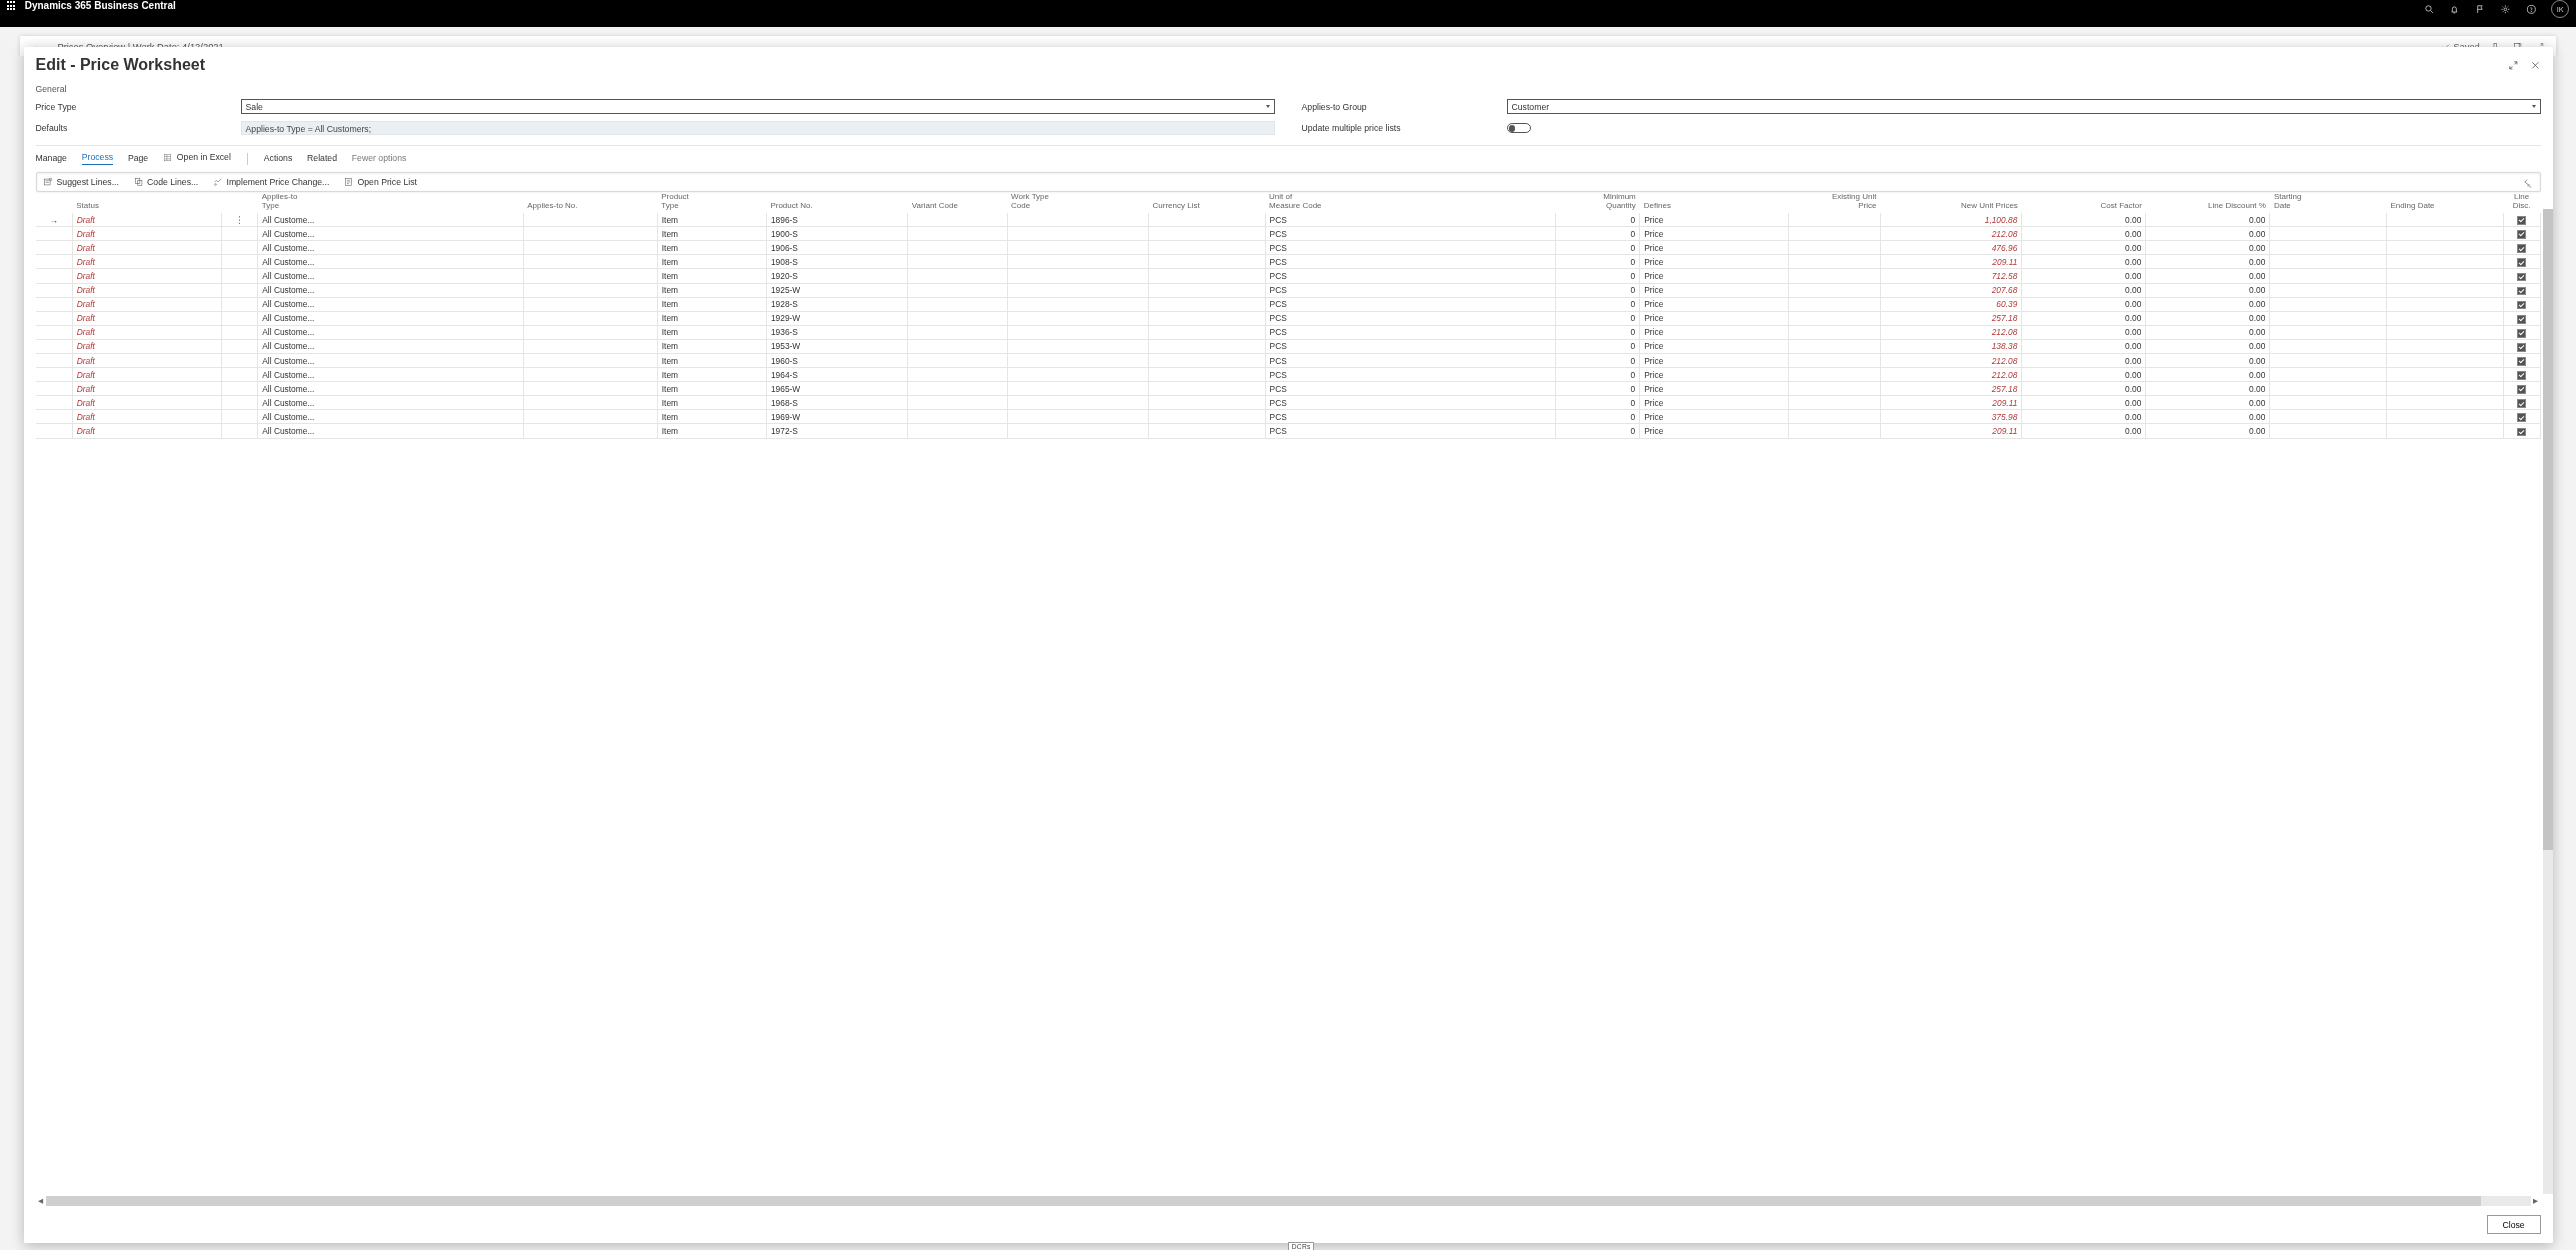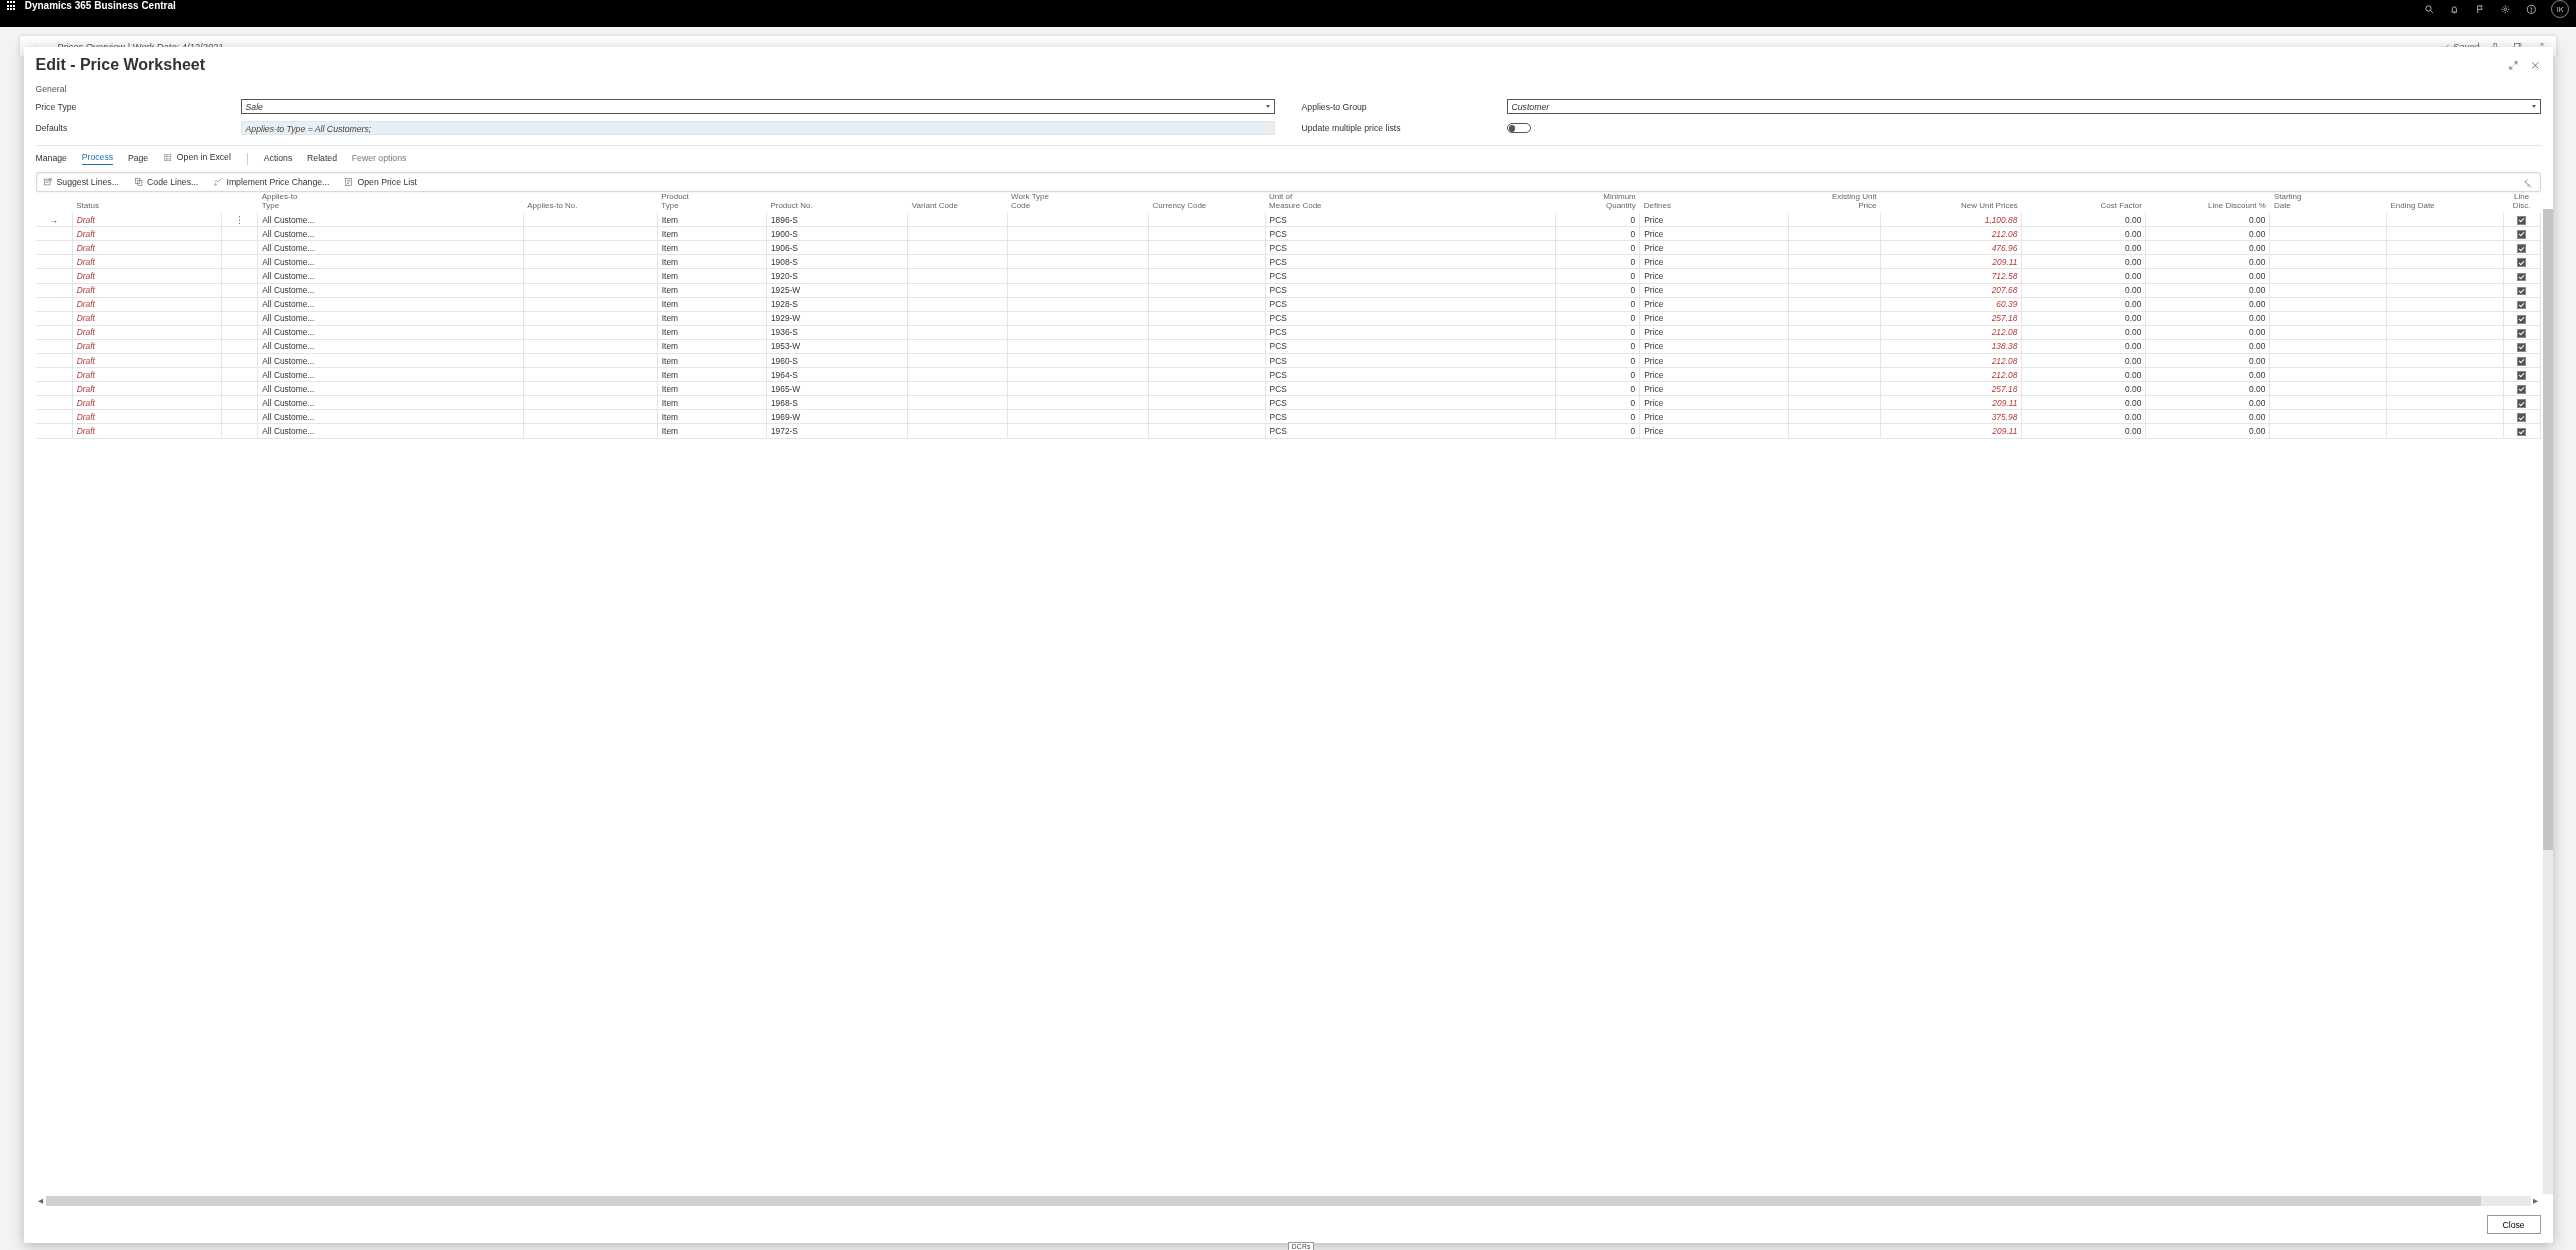--- a/index.html
+++ b/index.html
@@ -23,21 +23,21 @@
   .modal-header { display:flex; justify-content:space-between; align-items:center; padding:9.4px 12px 6.7px 12px; }
   .modal-title { font-size:16px; font-weight:700; }
   .modal-header-icons { display:flex; gap:10.7px; }
   .modal-header-icons svg { width:10.7px; height:10.7px; stroke:#333; fill:none; stroke-width:1.5; cursor:pointer; }
   .section-title { font-size:8.7px; color:#555; padding:2.7px 12px 2.7px 12px; }
   
   .general { display:grid; grid-template-columns:1fr 1fr; gap:6.7px 27px; padding:2.7px 12px 9.4px 12px; }
   .field-row { display:flex; align-items:center; gap:4px; }
   .field-label { width:201px; color:#333; font-size:8.7px; background-image: radial-gradient(circle,#999 0.3px, transparent 0.3px); background-size:3.4px 3.4px; background-repeat:repeat-x; background-position:0 60%; }
   .field-label span { background:#fff; padding-right:2.7px; }
-  .field-value { flex:1;font-style:italic; }
+  .field-value { flex:1; }
   .select-box { width:100%; border:0.7px solid #555; height:14.8px; display:flex; align-items:center; justify-content:space-between; padding:0 4px; font-size:8.7px; background:#fff; }
   .select-box::after { content:""; width:0; height:0; border-left:2.7px solid transparent; border-right:2.7px solid transparent; border-top:3.4px solid #555; }
   .readonly-box { width:100%; background:#e9eff3; height:14.8px; display:flex; align-items:flex-end; padding:0 4px; font-size:8.7px; color:#444; border:0.7px solid #dfe5e9;}
   .toggle { width:24px; height:10.7px; border:0.7px solid #555; border-radius:6.7px; position:relative; background:#fff; }
   .toggle::after { content:""; position:absolute; left:1.3px; top:1.3px; width:6.7px; height:6.7px; border-radius:50%; background:#555; }
   
   .hr { height:0.7px; background:#e5e5e5; margin:0 12px 4px 12px; }
   
   .tabs { display:flex; align-items:center; gap:14.8px; padding:2.7px 12px 4px 12px; font-size:8.7px; color:#333; }
   .tabs .tab { cursor:pointer; padding-bottom:2px; }
@@ -281,21 +281,21 @@
       <div class="grid-header">
         <div class="cell row-sel"></div>
         <div class="cell c-status" style="font-style:normal;color:#666;">Status</div>
         <div class="cell row-menu"></div>
         <div class="cell c-applies-type"><span>Applies-to</span><br><span>Type</span></div>
         <div class="cell c-applies-no">Applies-to No.</div>
         <div class="cell c-prod-type"><span>Product</span><br><span>Type</span></div>
         <div class="cell c-prod-no">Product No.</div>
         <div class="cell c-variant">Variant Code</div>
         <div class="cell c-worktype"><span>Work Type</span><br><span>Code</span></div>
-        <div class="cell c-currency">Currency Code</div>
+        <div class="cell c-currency">Currency List</div>
         <div class="cell c-uom"><span>Unit of</span><br><span>Measure Code</span></div>
         <div class="cell c-minqty"><span>Minimum</span><br><span>Quantity</span></div>
         <div class="cell c-defines">Defines</div>
         <div class="cell c-exunit"><span>Existing Unit</span><br><span>Price</span></div>
         <div class="cell c-newunit" style="font-style:normal;color:#666;">New Unit Prices</div>
         <div class="cell c-costf">Cost Factor</div>
         <div class="cell c-ldisc">Line Discount %</div>
         <div class="cell c-sdate"><span>Starting</span><br><span>Date</span></div>
         <div class="cell c-edate">Ending Date</div>
         <div class="cell c-ldiscf"><span>Line</span><br><span>Disc.</span></div>

